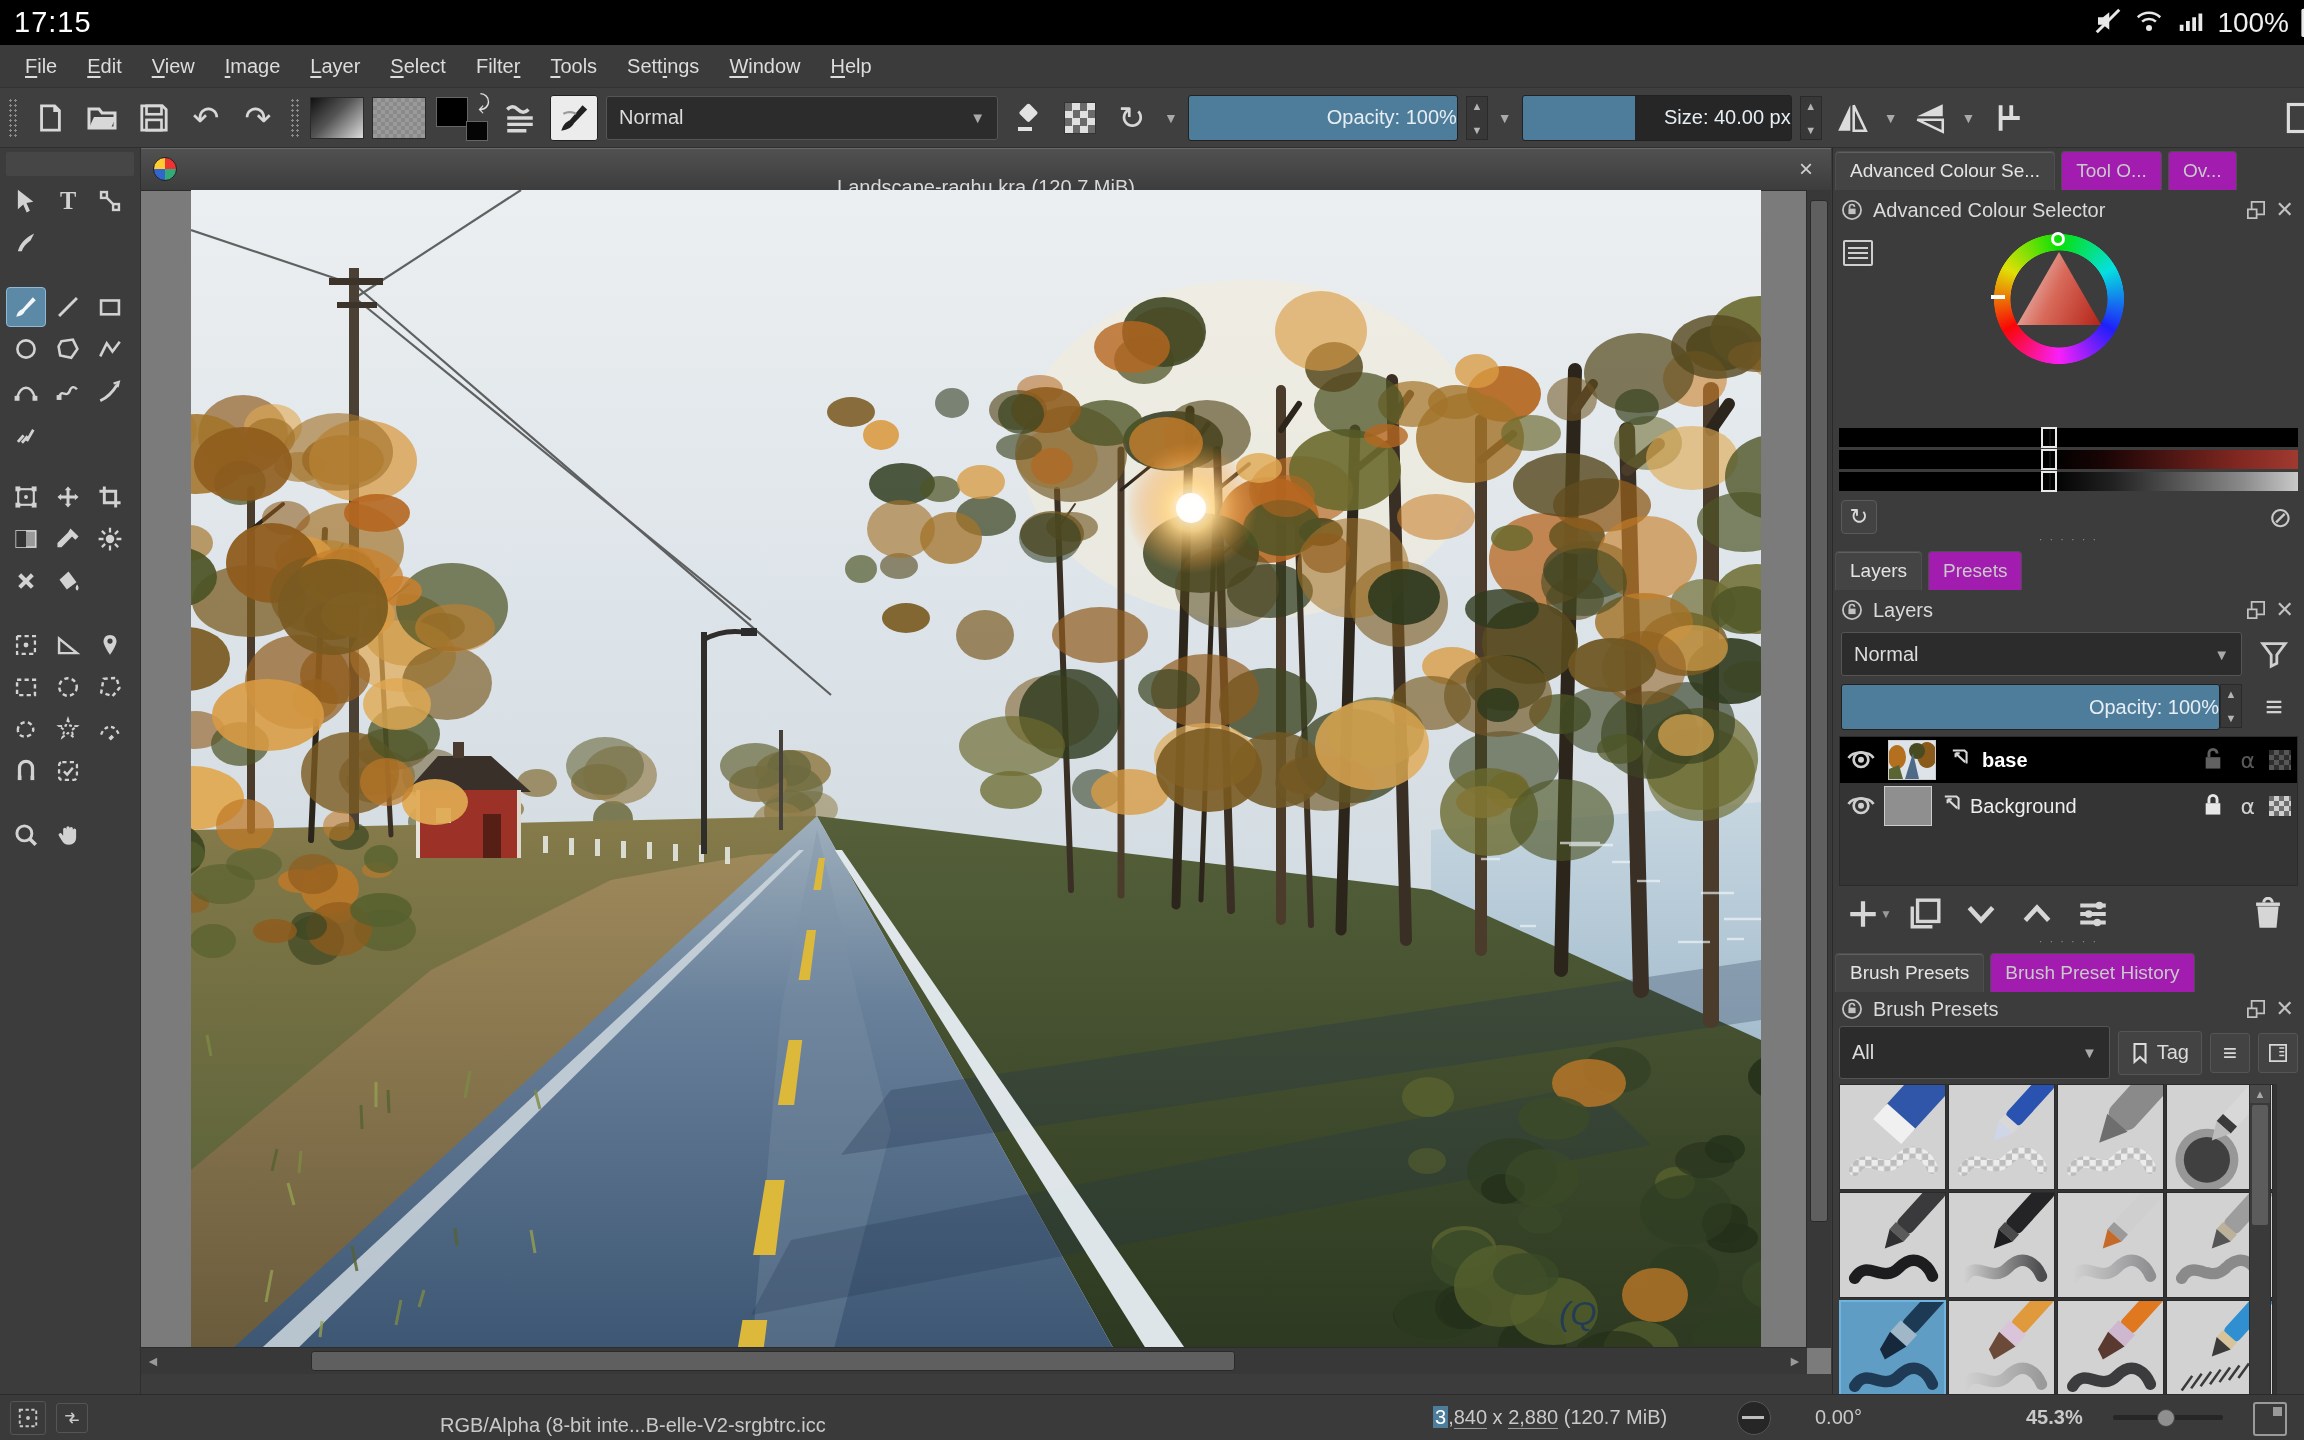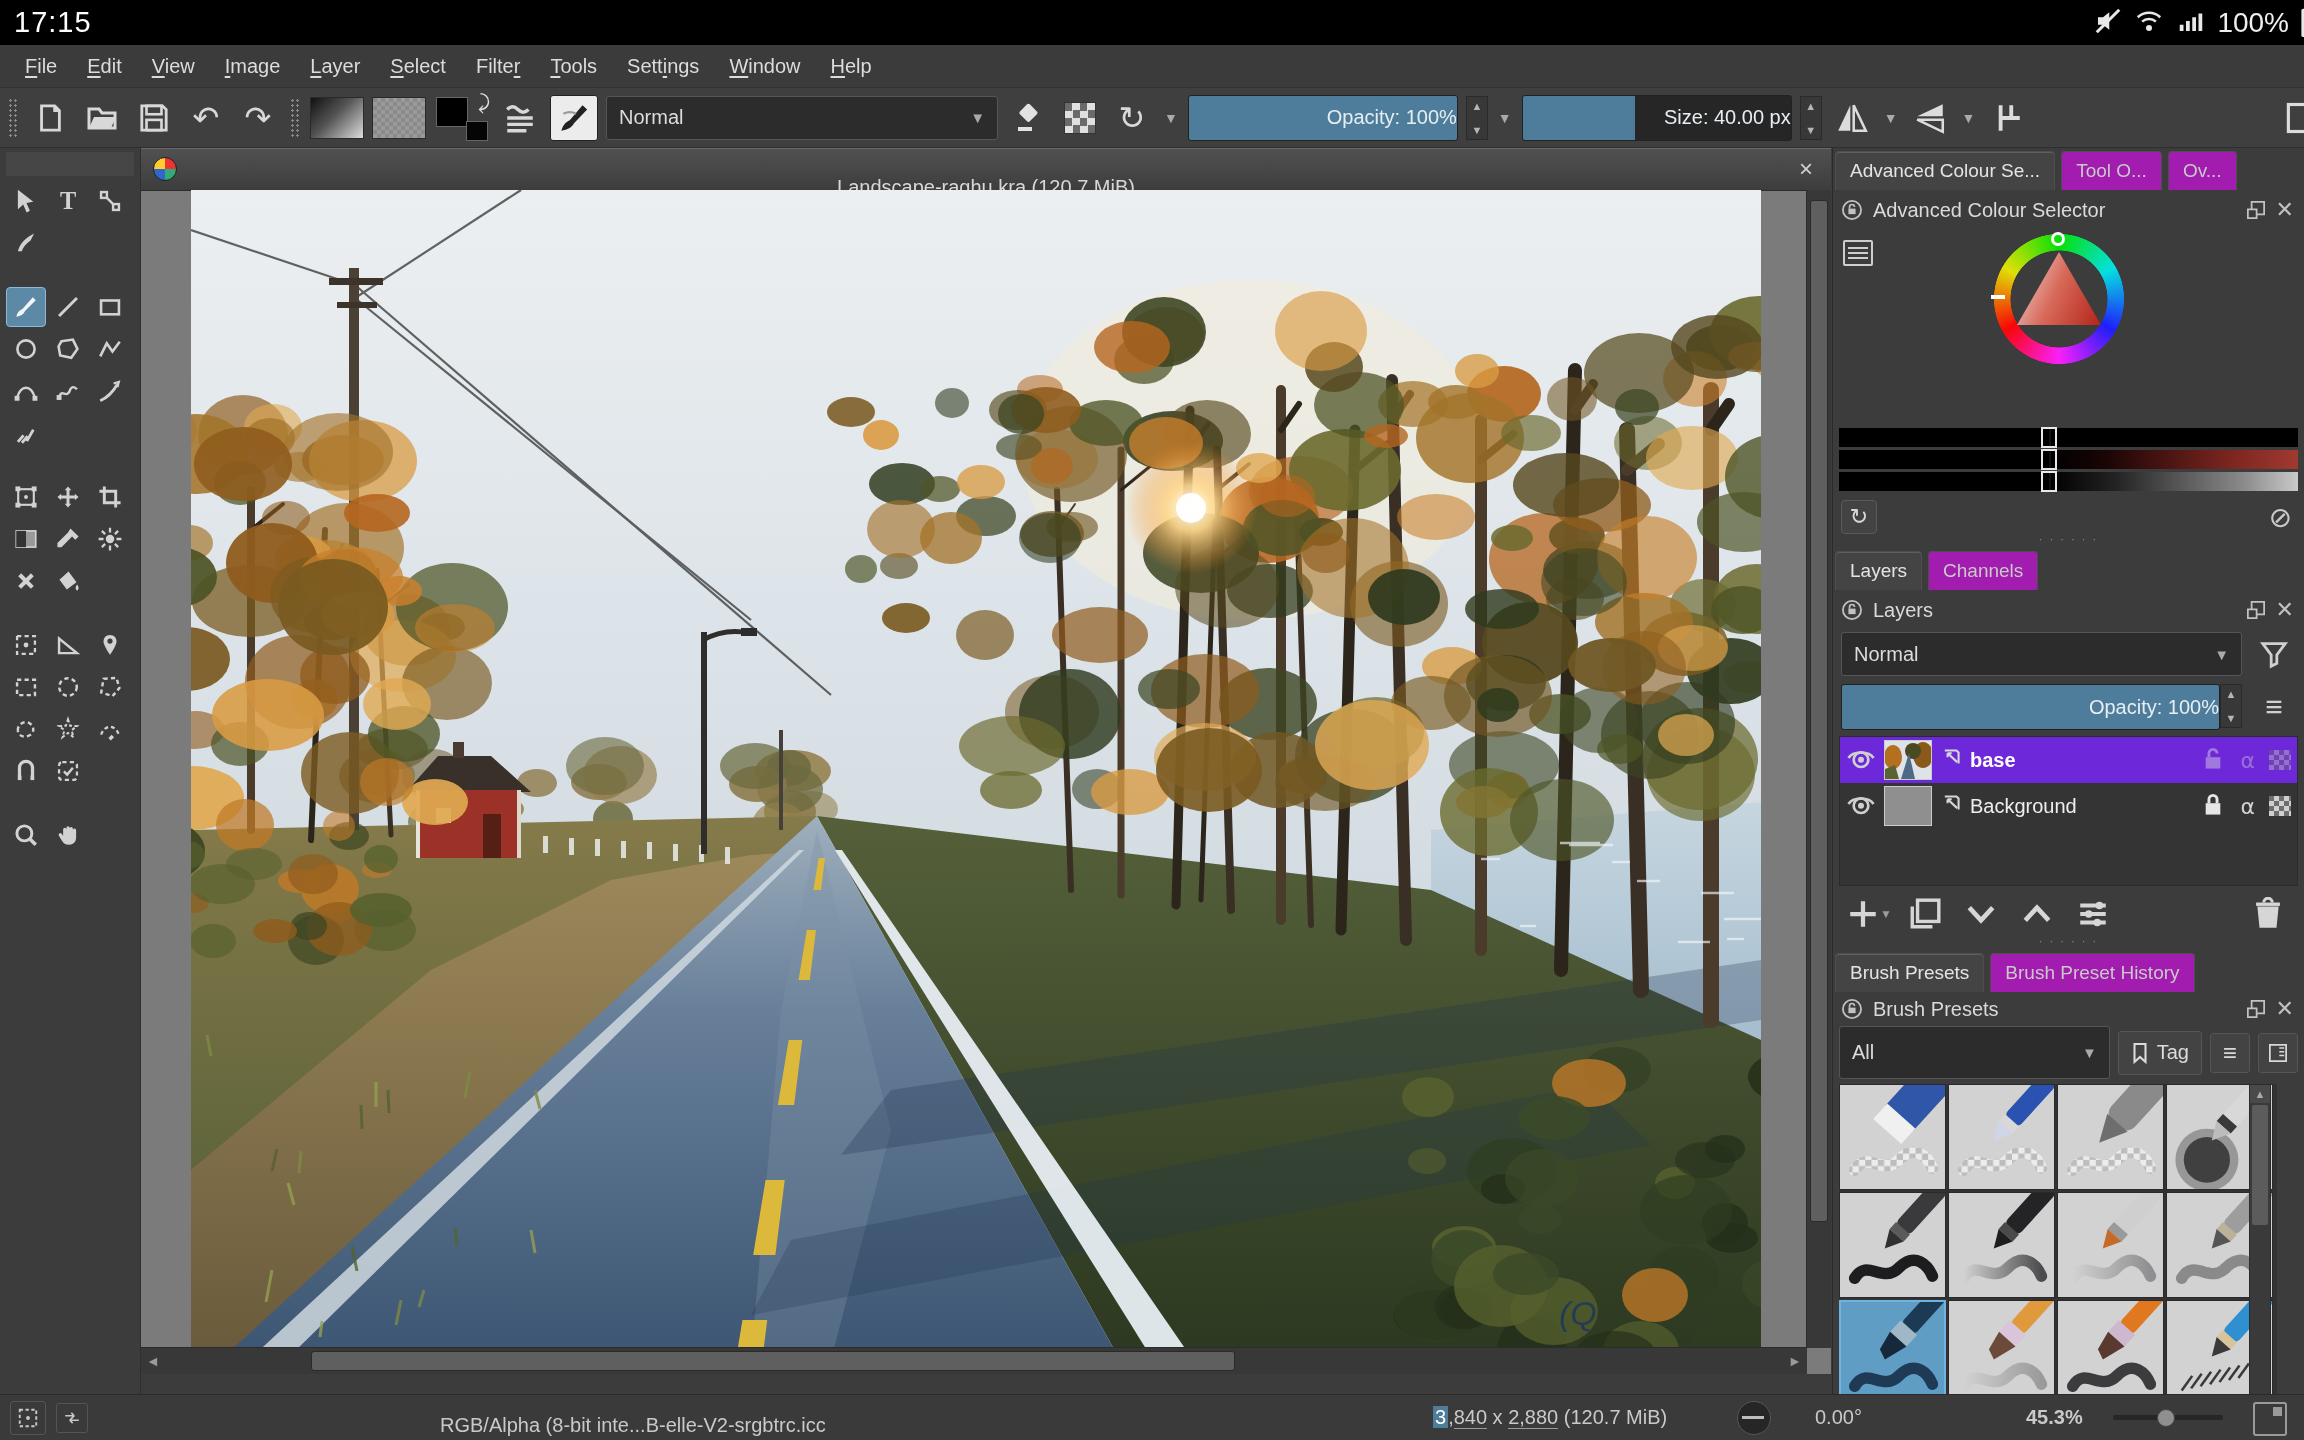--- a/index.html
+++ b/index.html
@@ -101,21 +101,21 @@
             font-size:22px;display:flex;align-items:center;justify-content:center;}
   .noentry{margin-left:auto;color:#c9c9c9;font-size:28px;}
   .dots{text-align:center;color:#8d8d8d;font-size:11px;letter-spacing:2px;height:14px;line-height:10px;}
   .lrow{display:flex;align-items:center;gap:10px;padding:4px 8px;}
   .combo.small{flex:1;height:44px;}
   .funnel{width:44px;display:flex;justify-content:center;color:#d0d0d0;}
   .lslider{flex:1;display:flex;}
   .hamb{width:44px;display:flex;justify-content:center;color:#d0d0d0;font-size:30px;}
   .layerlist{margin:2px 6px;background:#343434;border:1px solid #2b2b2b;height:148px;}
   .layer{display:flex;align-items:center;height:46px;padding:0 6px;gap:8px;}
-  .layer.sel{background:#6d28d9;}
+  .layer.sel{background:#000000;gap:12px;}
   .layer .thumbw{width:48px;height:40px;background:#8f8f8f;border:1px solid #ccc;box-sizing:border-box;overflow:hidden;}
   .layer .name{font-size:20px;color:#eee;}
   .layer.sel .name{font-weight:bold;color:#fff;}
   .layer .rights{margin-left:auto;display:flex;align-items:center;gap:14px;}
   .layer .alpha{font-size:22px;color:#d2d2d2;font-family:"DejaVu Sans",sans-serif;}
   .dim{opacity:.42;}
   .checker2{width:22px;height:20px;background:repeating-conic-gradient(#cfcfcf 0% 25%,#6e6e6e 0% 50%) 0 0/10px 10px;}
   .btnrow{display:flex;align-items:center;gap:4px;padding:6px 10px 2px 10px;color:#d6d6d6;}
   .lbtn{width:52px;height:40px;display:flex;align-items:center;justify-content:center;}
   .lbtn svg{display:block;}
@@ -1040,21 +1040,21 @@
           </div>
       </div>
       <div class="acs-foot">
         <div class="roundbtn">↻</div>
         <div class="noentry">⊘</div>
       </div>
       <div class="dots">· · · · · ·</div>
 
       <div class="tabsrow" id="midtabs">
           <div class="tab active">Layers</div>
-          <div class="tab">Channels</div>
+          <div class="tab">Presets</div>
         </div>
 
       <div class="dockerhead">
         <span class="dockicon">
             <svg width="22" height="22" viewBox="0 0 16 16">
               <circle cx="8" cy="8" r="6.6" stroke="#c2c2c2" stroke-width="1.3" fill="none"></circle>
               <rect x="5.4" y="7" width="5.2" height="4" fill="#c2c2c2"></rect>
               <path d="M6.2 7 V5.8 a1.8 1.8 0 0 1 3.6 0" stroke="#c2c2c2" stroke-width="1.2" fill="none"></path>
             </svg>
           </span>

